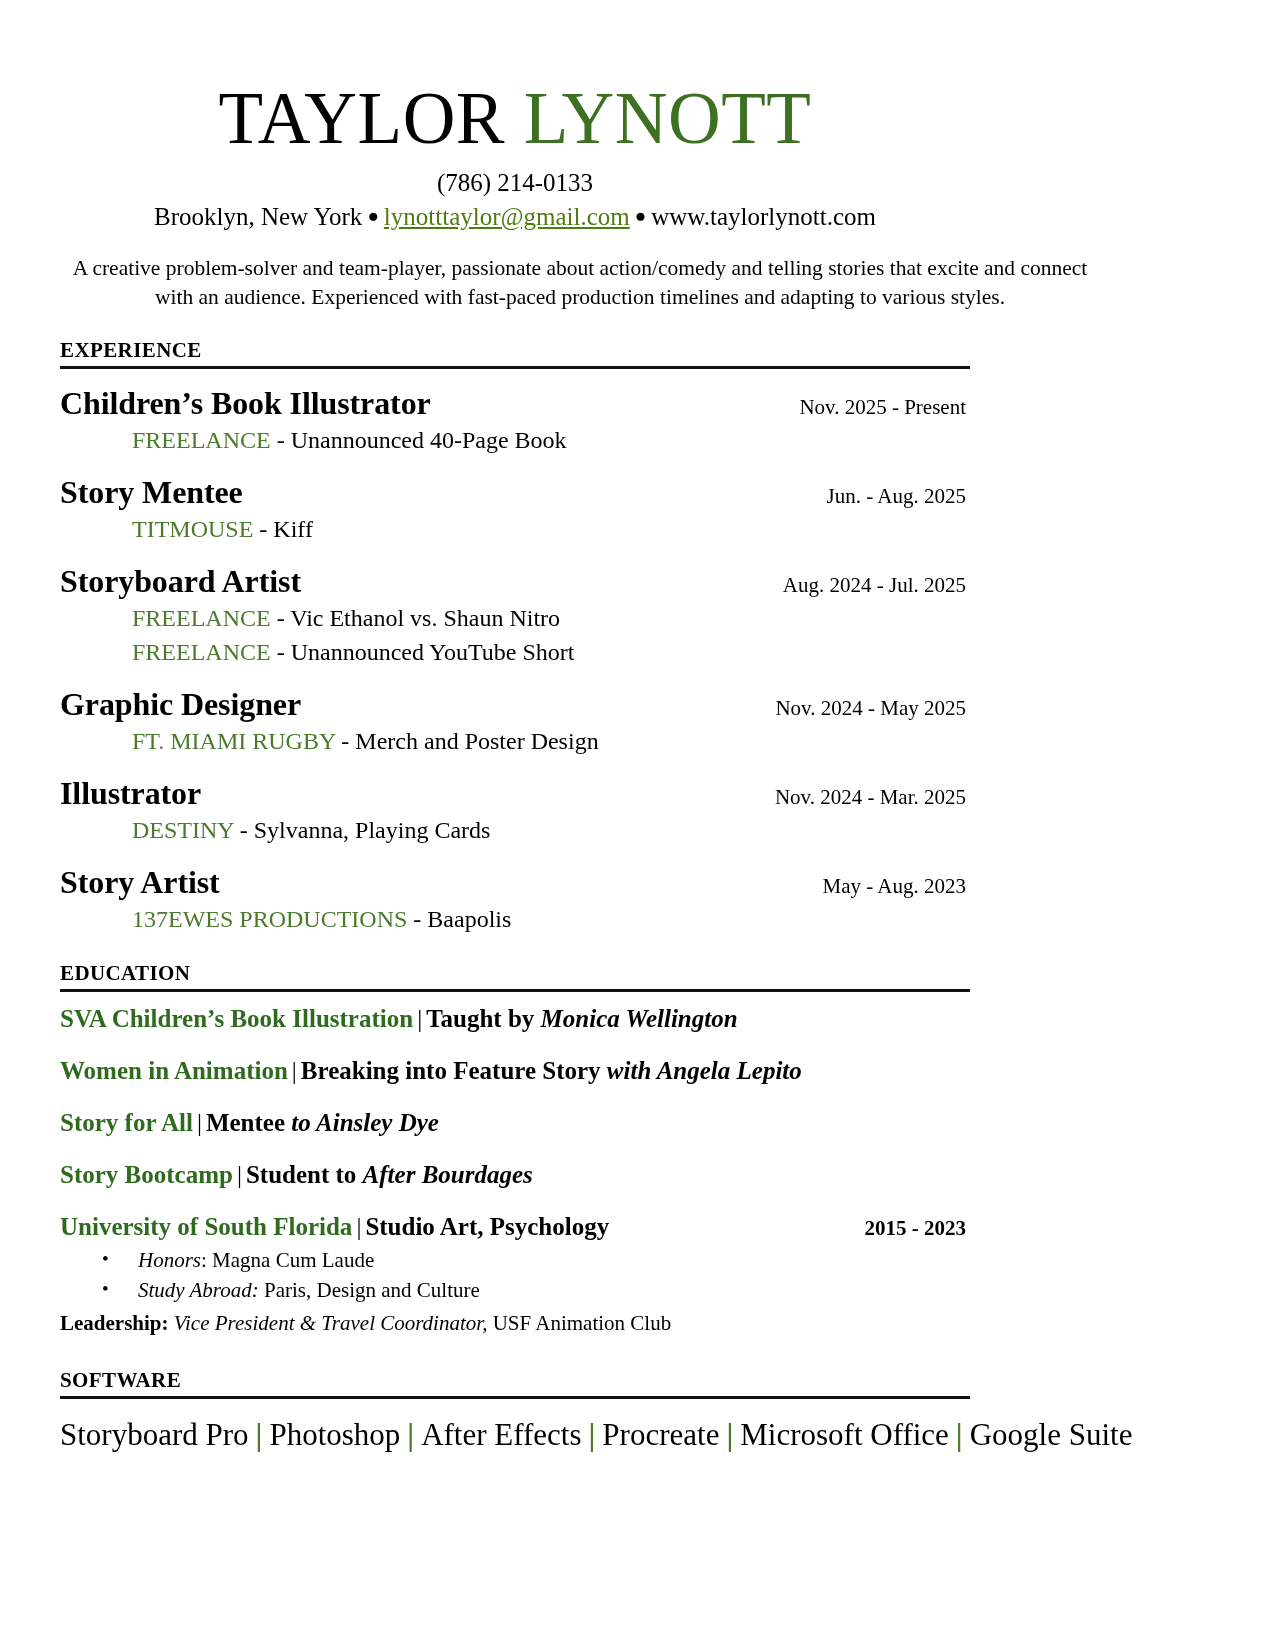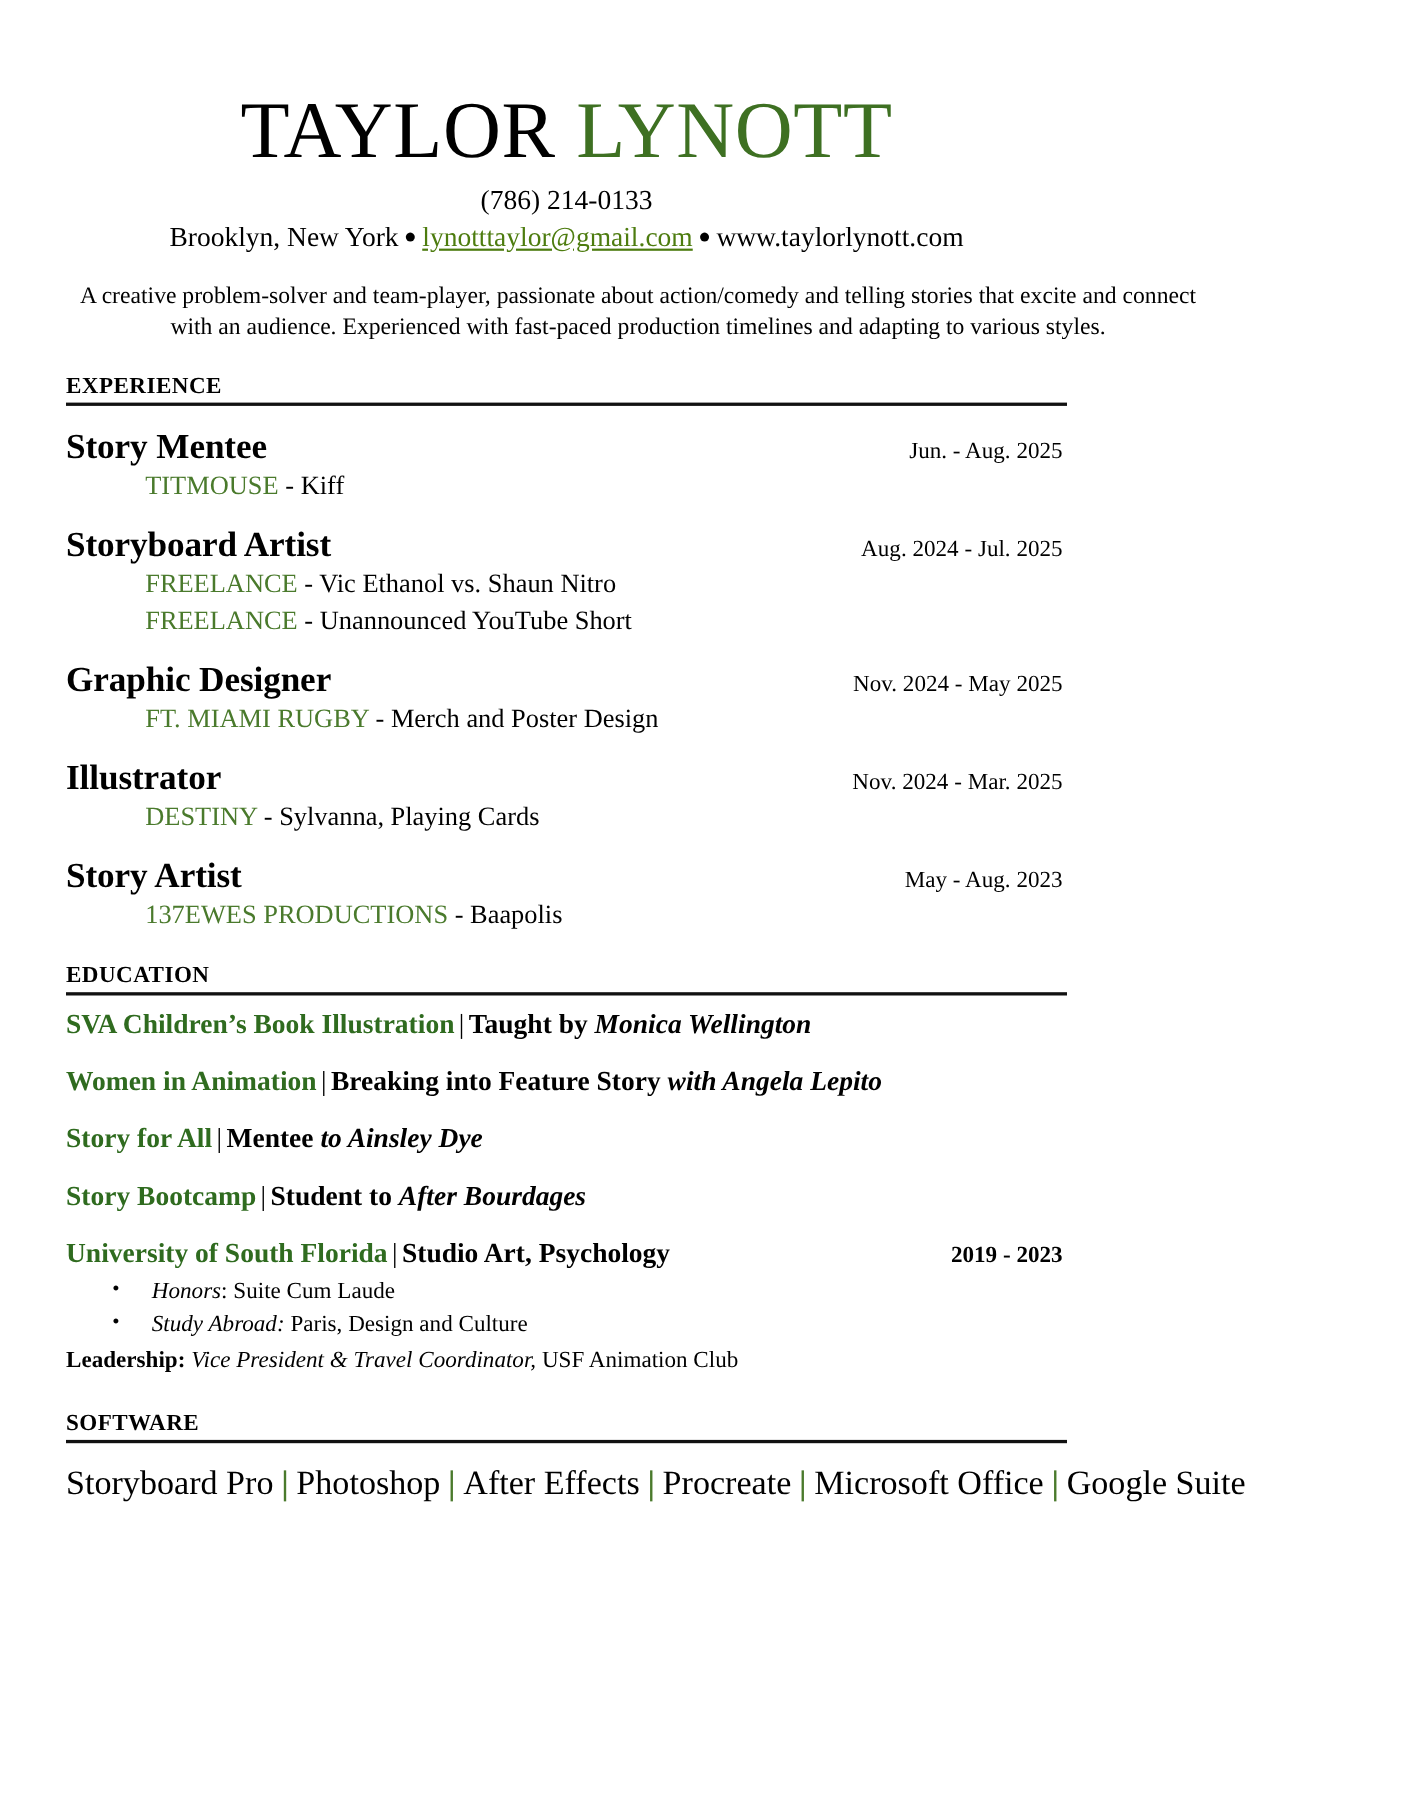--- a/index.html
+++ b/index.html
@@ -185,20 +185,27 @@
     <span>Brooklyn, New York</span><span class="sep">●</span><a class="email" href="#">lynotttaylor@gmail.com</a><span class="sep">●</span><span>www.taylorlynott.com</span>
   </div>
 
   <div class="summary">A creative problem-solver and team-player, passionate about action/comedy and telling stories that excite and connect with an audience. Experienced with fast-paced production timelines and adapting to various styles.</div>
 
   <div class="section-head">EXPERIENCE</div>
   <div class="rule"></div>
 
   <div class="exp-list">
 
+    <div class="exp-item first">
+      <div class="exp-top">
+        <div class="exp-title">Children’s Book Illustrator</div>
+        <div class="exp-date">Nov. 2025 - Present</div>
+      </div>
+      <div class="exp-sub"><span class="org">FREELANCE</span><span class="dash"> - </span><span>Unannounced 40-Page Book</span></div>
+    </div>
 
     <div class="exp-item">
       <div class="exp-top">
         <div class="exp-title">Story Mentee</div>
         <div class="exp-date">Jun. - Aug. 2025</div>
       </div>
       <div class="exp-sub"><span class="org">TITMOUSE</span><span class="dash"> - </span><span>Kiff</span></div>
     </div>
 
     <div class="exp-item">
@@ -253,24 +260,24 @@
       <div class="edu-line"><span class="edu-school">Story for All</span><span class="edu-pipe">|</span><span class="edu-detail">Mentee </span><span class="edu-person">to Ainsley Dye</span></div>
     </div>
 
     <div class="edu-item">
       <div class="edu-line"><span class="edu-school">Story Bootcamp</span><span class="edu-pipe">|</span><span class="edu-detail">Student to </span><span class="edu-person">After Bourdages</span></div>
     </div>
 
     <div class="edu-item">
       <div class="edu-row">
         <div class="edu-line"><span class="edu-school">University of South Florida</span><span class="edu-pipe">|</span><span class="edu-detail">Studio Art, Psychology</span></div>
-        <div class="edu-years">2019 - 2023</div>
+        <div class="edu-years">2015 - 2023</div>
       </div>
       <ul class="edu-bullets">
-        <li><span class="bullet-label">Honors</span><span>: </span><span>Suite Cum Laude</span></li>
+        <li><span class="bullet-label">Honors</span><span>: </span><span>Magna Cum Laude</span></li>
         <li><span class="bullet-label">Study Abroad:</span><span> </span><span>Paris, Design and Culture</span></li>
       </ul>
       <div class="leadership"><span class="lead-label">Leadership:</span><span class="lead-role"> Vice President &amp; Travel Coordinator,</span><span> USF Animation Club</span></div>
     </div>
 
   </div>
 
   <div class="section-head software-head">SOFTWARE</div>
   <div class="rule"></div>
 

